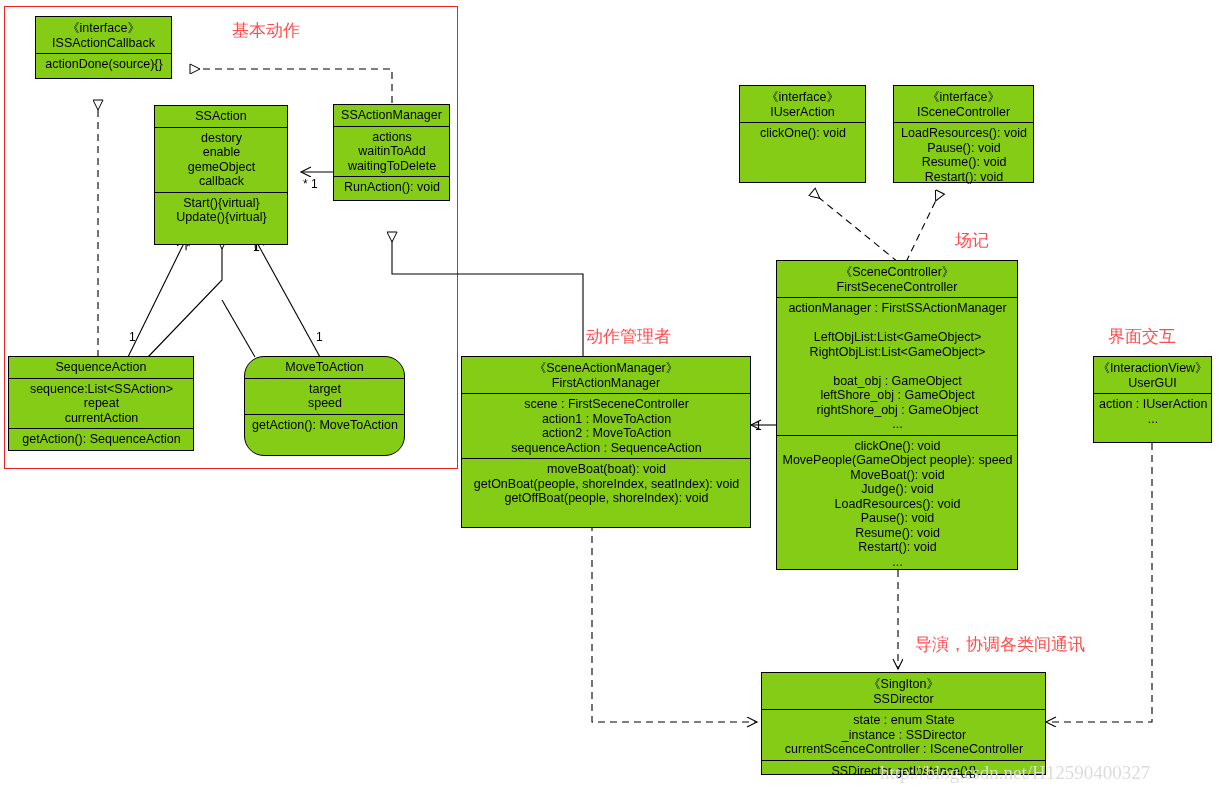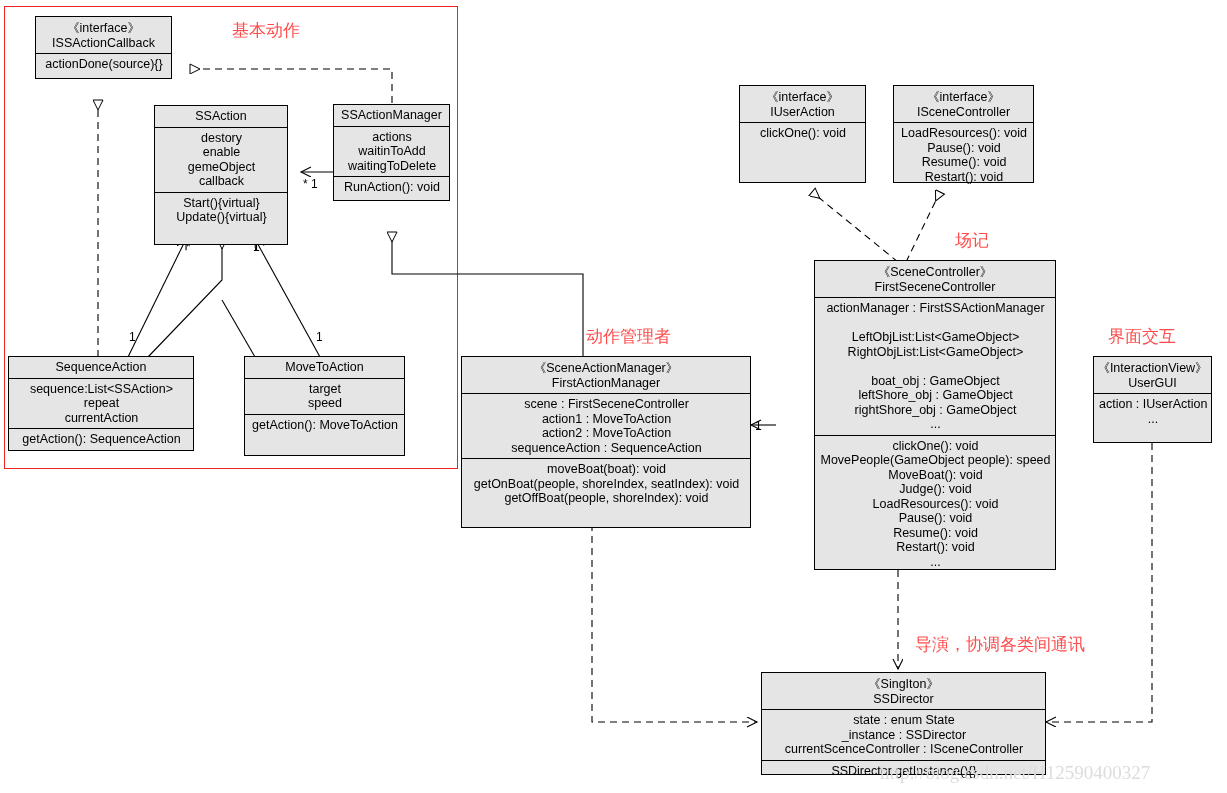--- a/index.html
+++ b/index.html
@@ -19,21 +19,21 @@
     position: absolute;
     left: 0; top: 0;
     width: 1227px;
     height: 793px;
     pointer-events: none;
   }
   .umlbox {
     position: absolute;
     box-sizing: border-box;
     border: 1px solid #000000;
-    background: #e5e5e5;
+    background: #84cc16;
     font-size: 12.5px;
     line-height: 14.5px;
     color: #000000;
   }
   .umlhead {
     text-align: center;
     padding: 4px 3px 3px 3px;
     border-bottom: 1px solid #000;
     box-sizing: border-box;
   }
@@ -185,21 +185,21 @@
     <div class="umlsec">
       <div>sequence:List&lt;SSAction&gt;</div>
       <div>repeat</div>
       <div>currentAction</div>
     </div>
     <div class="umlsec">
       <div>getAction(): SequenceAction</div>
     </div>
   </div>
 
-  <div class="umlbox" style="left:244px; top:356px; width:161px; height:100px;">
+  <div class="umlbox" style="left:244px; top:356px; width:161px; height:100px;border-radius:20px;">
     <div class="umlhead" style="padding:3px;">
       <span class="cname">MoveToAction</span>
     </div>
     <div class="umlsec">
       <div>target</div>
       <div>speed</div>
     </div>
     <div class="umlsec" style="height:44px;">
       <div>getAction(): MoveToAction</div>
     </div>
@@ -239,21 +239,21 @@
       <div>action2 : MoveToAction</div>
       <div>sequenceAction : SequenceAction</div>
     </div>
     <div class="umlsec">
       <div>moveBoat(boat): void</div>
       <div>getOnBoat(people, shoreIndex, seatIndex): void</div>
       <div>getOffBoat(people, shoreIndex): void</div>
     </div>
   </div>
 
-  <div class="umlbox" style="left:776px; top:260px; width:242px; height:310px;margin-left:38px;">
+  <div class="umlbox" style="left:776px; top:260px; width:242px; height:310px;">
     <div class="umlhead">
       <span class="stereo">《SceneController》</span>
       <span class="cname">FirstSeceneController</span>
     </div>
     <div class="umlsec">
       <div>actionManager : FirstSSActionManager</div>
       <div class="blankline"></div>
       <div>LeftObjList:List&lt;GameObject&gt;</div>
       <div>RightObjList:List&lt;GameObject&gt;</div>
       <div class="blankline"></div>

